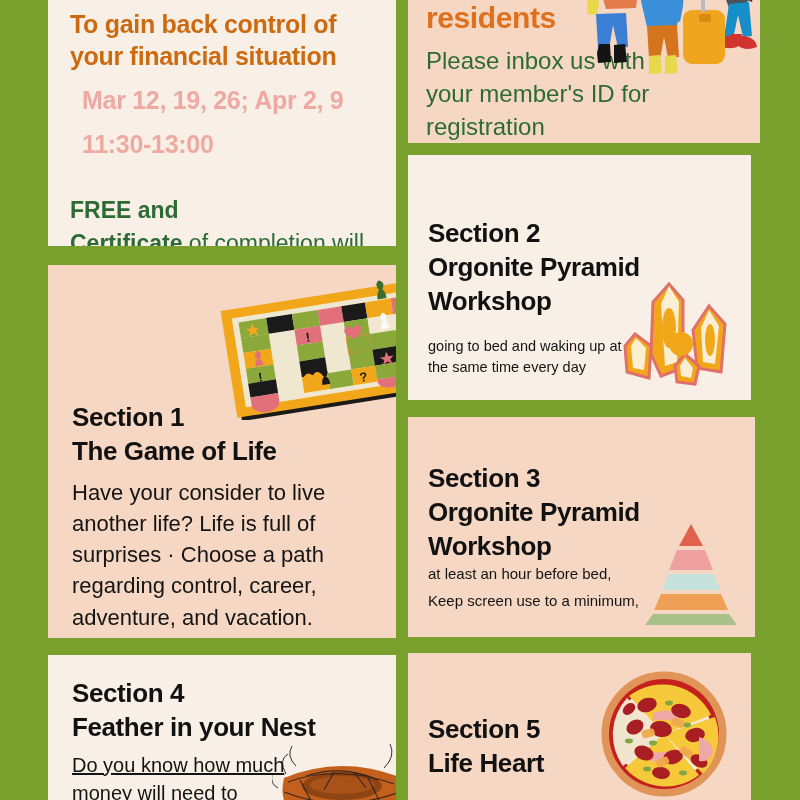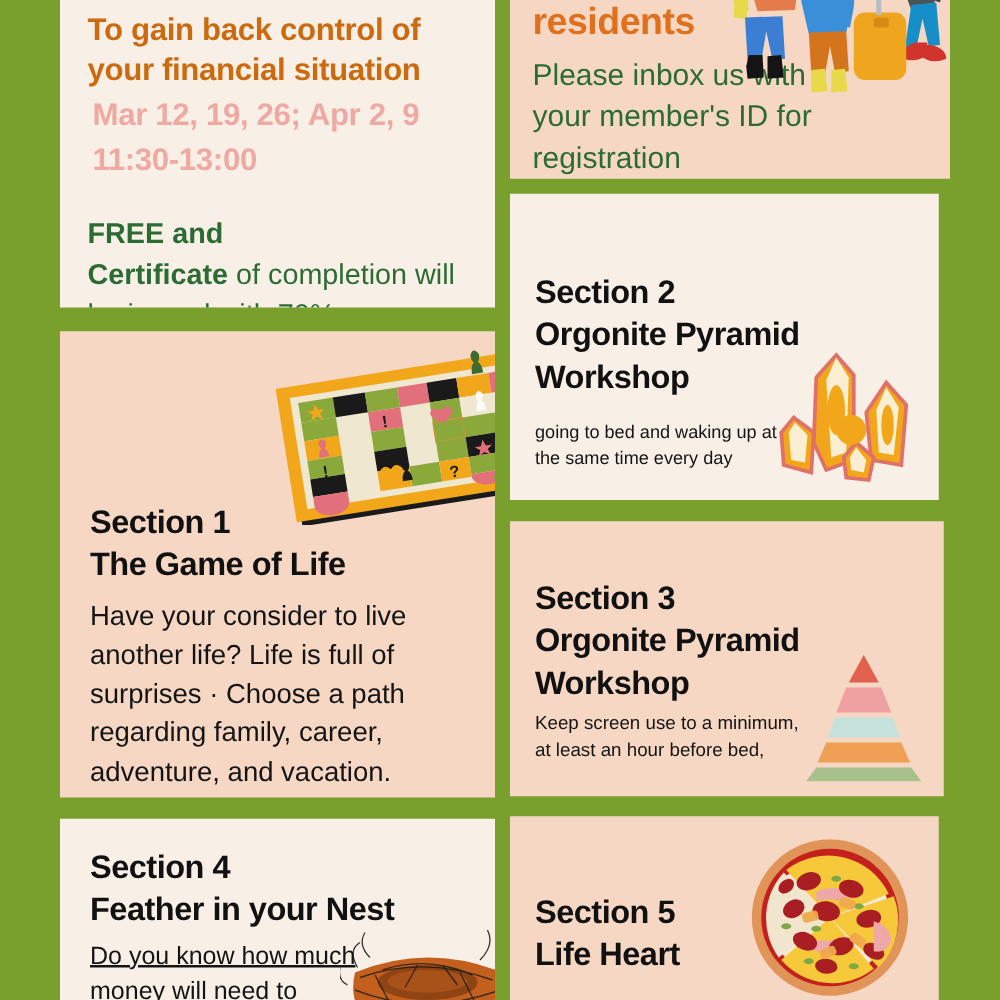--- a/index.html
+++ b/index.html
@@ -42,21 +42,21 @@
     letter-spacing: -0.3px;
     margin: 0;
     padding-top: 78px;
   }
   .fin-date {
     color: #EFA9A3;
     font-weight: bold;
     font-size: 25px;
     line-height: 1.28;
     letter-spacing: -0.3px;
-    margin: 4px;
+    margin: 12px;
   }
   .fin-note {
     color: #2D6B35;
     font-size: 23px;
     line-height: 1.42;
     margin: 0;
     padding-top: 22px;
   }
   .fin-note b { font-weight: bold; }
 
@@ -287,21 +287,21 @@
             <circle cx="206" cy="94" r="2"></circle>
           <circle cx="198" cy="110" r="2"></circle>
             <circle cx="210" cy="101" r="2"></circle>
           <circle cx="183" cy="111" r="2"></circle>
             <circle cx="211" cy="108" r="2"></circle>
         </g>
       </g>
     </svg>
     <p class="sec-title">Section 1</p>
     <p class="sec-title" style="padding-top:0">The Game of Life</p>
-    <p class="sec-body-lg"> Have your consider to live another life? Life is full of surprises · Choose a path regarding family, career, adventure, and vacation.</p>
+    <p class="sec-body-lg"> Have your consider to live another life? Life is full of surprises · Choose a path regarding control, career, adventure, and vacation.</p>
   </div>
 
   <div class="card cream" id="card-section2">
     <p class="sec-title">Section 2</p>
     <p class="sec-title" style="padding-top:0; max-width:250px">Orgonite Pyramid Workshop</p>
     <p class="sec-body-sm">going to bed and waking up at</p>
     <p class="sec-body-sm" style="padding-top:0">the same time every day</p>
 
     <svg id="crystal-illustration" viewBox="0 0 120 110">
       <polygon points="48,8 62,24 62,92 40,100 30,78 32,26" fill="#F2A71B" stroke="#E0706A" stroke-width="3"></polygon>
@@ -314,22 +314,22 @@
       <polygon points="15,62 25,72 23,94 12,92 10,70" fill="#FAEFD2"></polygon>
       <polygon points="64,78 78,90 74,108 56,106 54,90" fill="#F2A71B" stroke="#E0706A" stroke-width="3"></polygon>
       <polygon points="64,82 72,92 70,102 60,100 59,90" fill="#FAEFD2"></polygon>
       <circle cx="60" cy="68" r="12" fill="#F2A71B"></circle>
     </svg>
   </div>
 
   <div class="card peach" id="card-section3">
     <p class="sec-title">Section 3</p>
     <p class="sec-title" style="padding-top:0; max-width:250px">Orgonite Pyramid Workshop</p>
+    <p class="sec-body-sm" style="padding-top:0">at least an hour before bed,</p>
     <p class="sec-body-sm">Keep screen use to a minimum,</p>
-    <p class="sec-body-sm" style="padding-top:0">at least an hour before bed,</p>
 
     <svg id="pyramid-illustration" viewBox="0 0 100 105">
       <polygon points="50,2 62,24 38,24" fill="#E2614C"></polygon>
       <polygon points="36,28 64,28 72,48 28,48" fill="#EFA0A0"></polygon>
       <polygon points="27,52 73,52 79,68 21,68" fill="#C5E3DC"></polygon>
       <polygon points="20,72 80,72 87,88 13,88" fill="#F0A055"></polygon>
       <polygon points="12,92 88,92 96,103 4,103" fill="#A8C18A"></polygon>
     </svg>
   </div>
 

